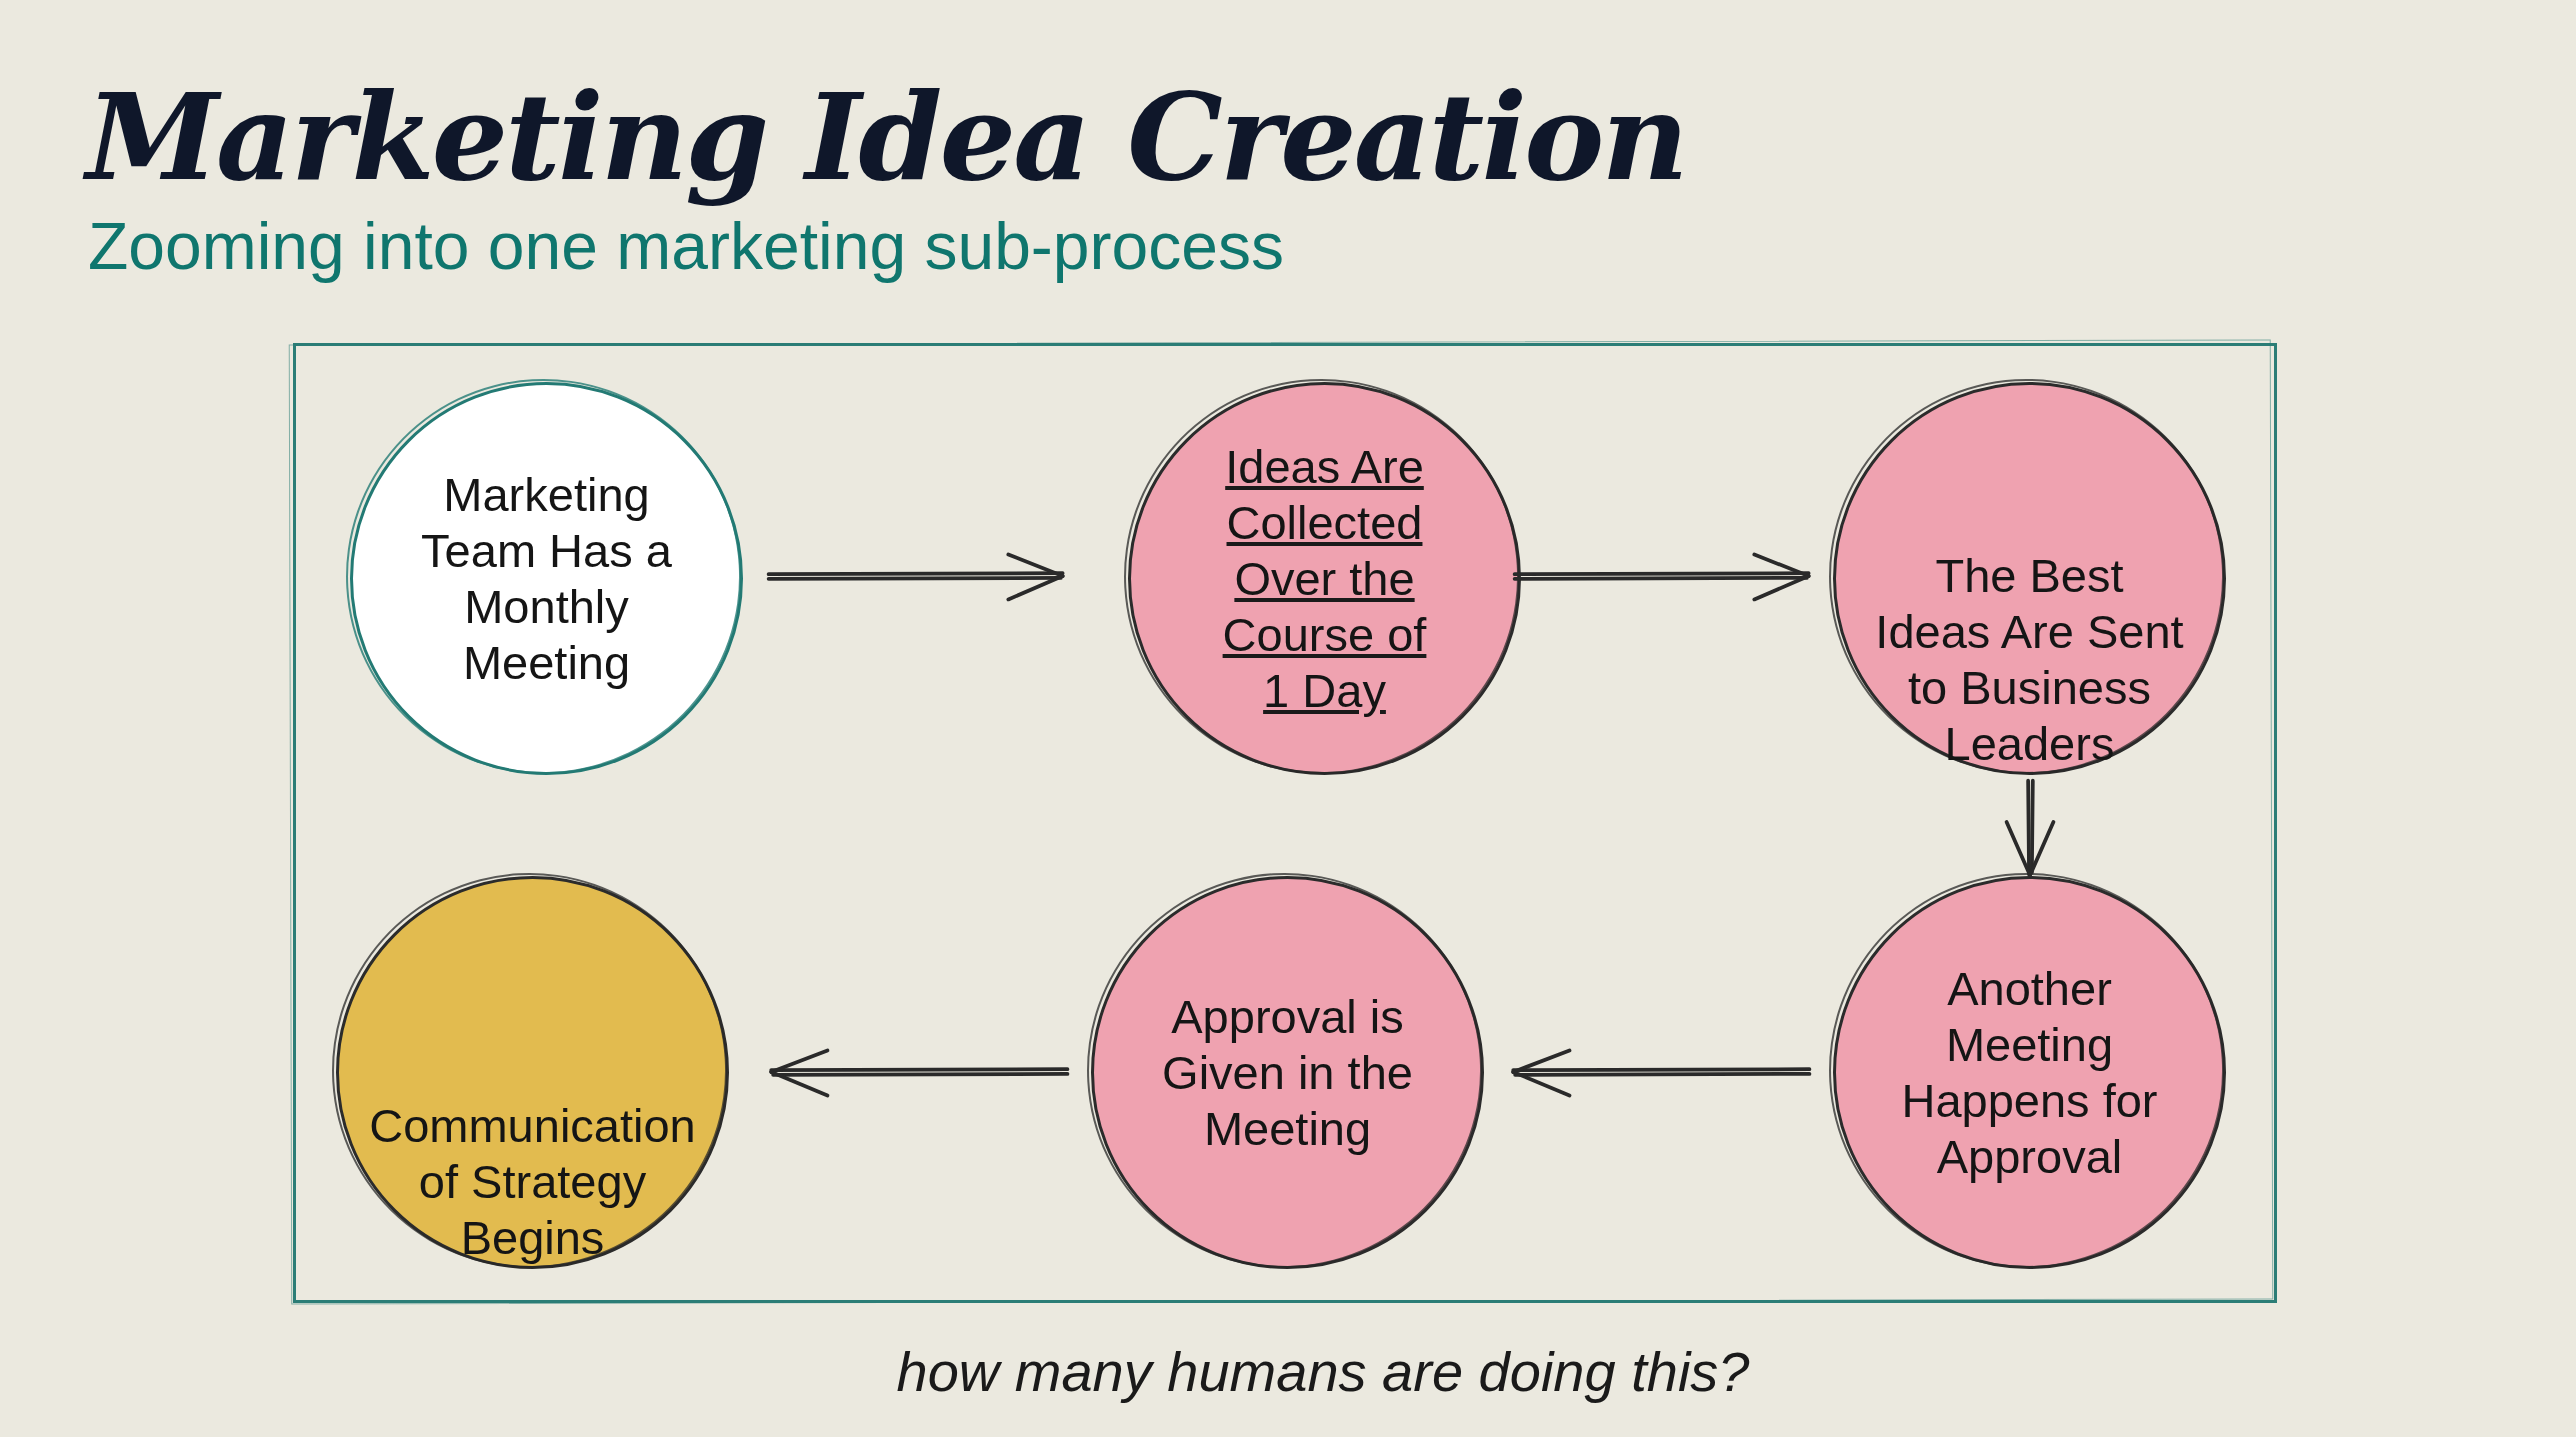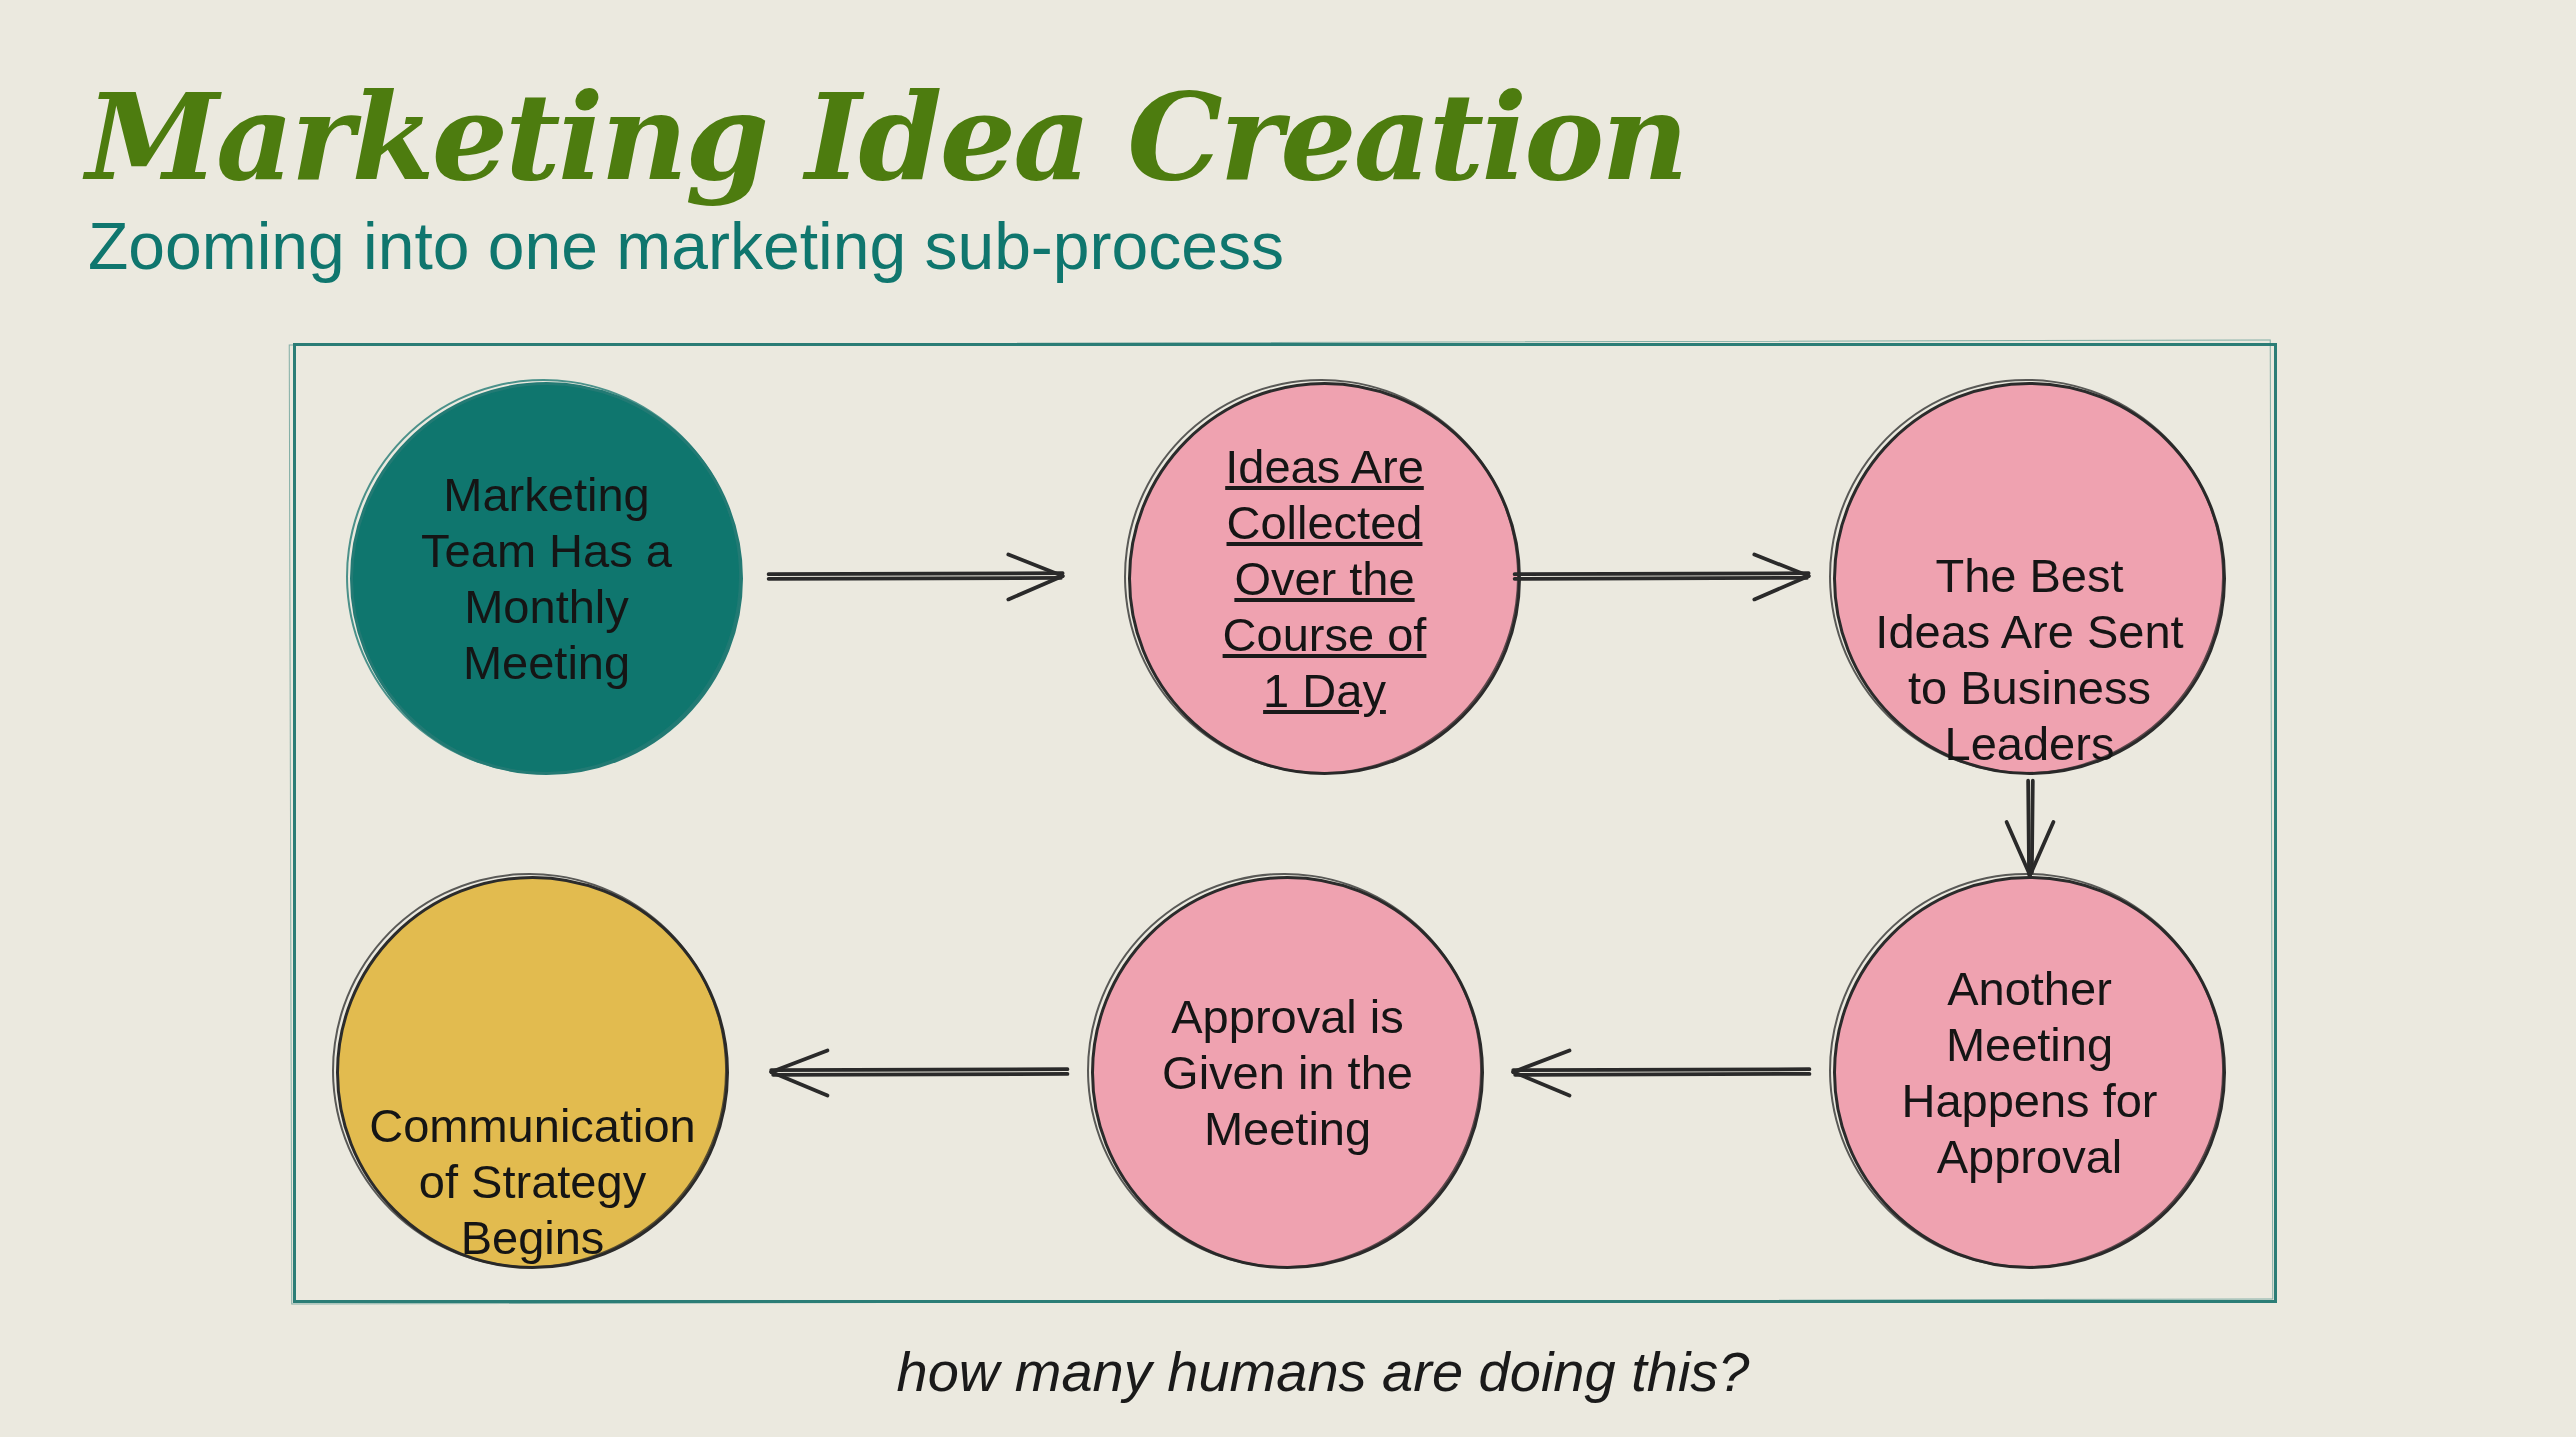--- a/index.html
+++ b/index.html
@@ -5,21 +5,21 @@
     html, body { margin: 0; padding: 0; }
     body {
       width: 2576px; height: 1438px; position: relative; overflow: hidden;
       background: #ebe9df;
       font-family: "Liberation Sans", sans-serif;
       color: #1a1a1a;
     }
     .title {
       position: absolute; left: 86px; top: 66px;
       font-family: "DejaVu Serif", serif; font-style: italic; font-weight: bold;
-      font-size: 120px; letter-spacing: -2.8px; color: #4d7c0f; white-space: nowrap;
+      font-size: 120px; letter-spacing: -2.8px; color: #0f172a; white-space: nowrap;
     }
     .subtitle {
       position: absolute; left: 88px; top: 208px;
       font-family: "Liberation Sans", sans-serif; font-size: 66px; color: #0f766e;
       white-space: nowrap;
     }
     .frame {
       position: absolute; left: 293px; top: 343px; width: 1984px; height: 960px;
       border: 3.7px solid #2b7d76; box-sizing: border-box;
     }
@@ -29,21 +29,21 @@
     }
     .node {
       position: absolute; width: 393px; height: 393px; border-radius: 50%;
       box-sizing: border-box; border: 3.7px solid #2b2b2b;
       display: flex; align-items: center; justify-content: center; text-align: center;
     }
     .node::before {
       content: ""; position: absolute; inset: -5.6px -1.9px -2.8px -6.6px; border-radius: 50%;
       border: 2.8px solid rgba(40,40,40,0.75); transform: rotate(8deg);
     }
-    .node.teal { background: #0f766e; border-color: #237a74; }
+    .node.teal { background: #ffffff; border-color: #237a74; }
     .node.teal::before { border-color: rgba(35,122,116,0.8); }
     .node.pink { background: #efa2b0; }
     .node.gold { background: #e2bb4f; }
     .node-label {
       font-size: 47px; line-height: 56px; color: #151515; position: relative; z-index: 1;
       white-space: pre-line; padding: 0 13px;
     }
     .arrow { position: absolute; }
     .footer {
       position: absolute; left: 0; width: 2576px; top: 1339px; text-align: center;

